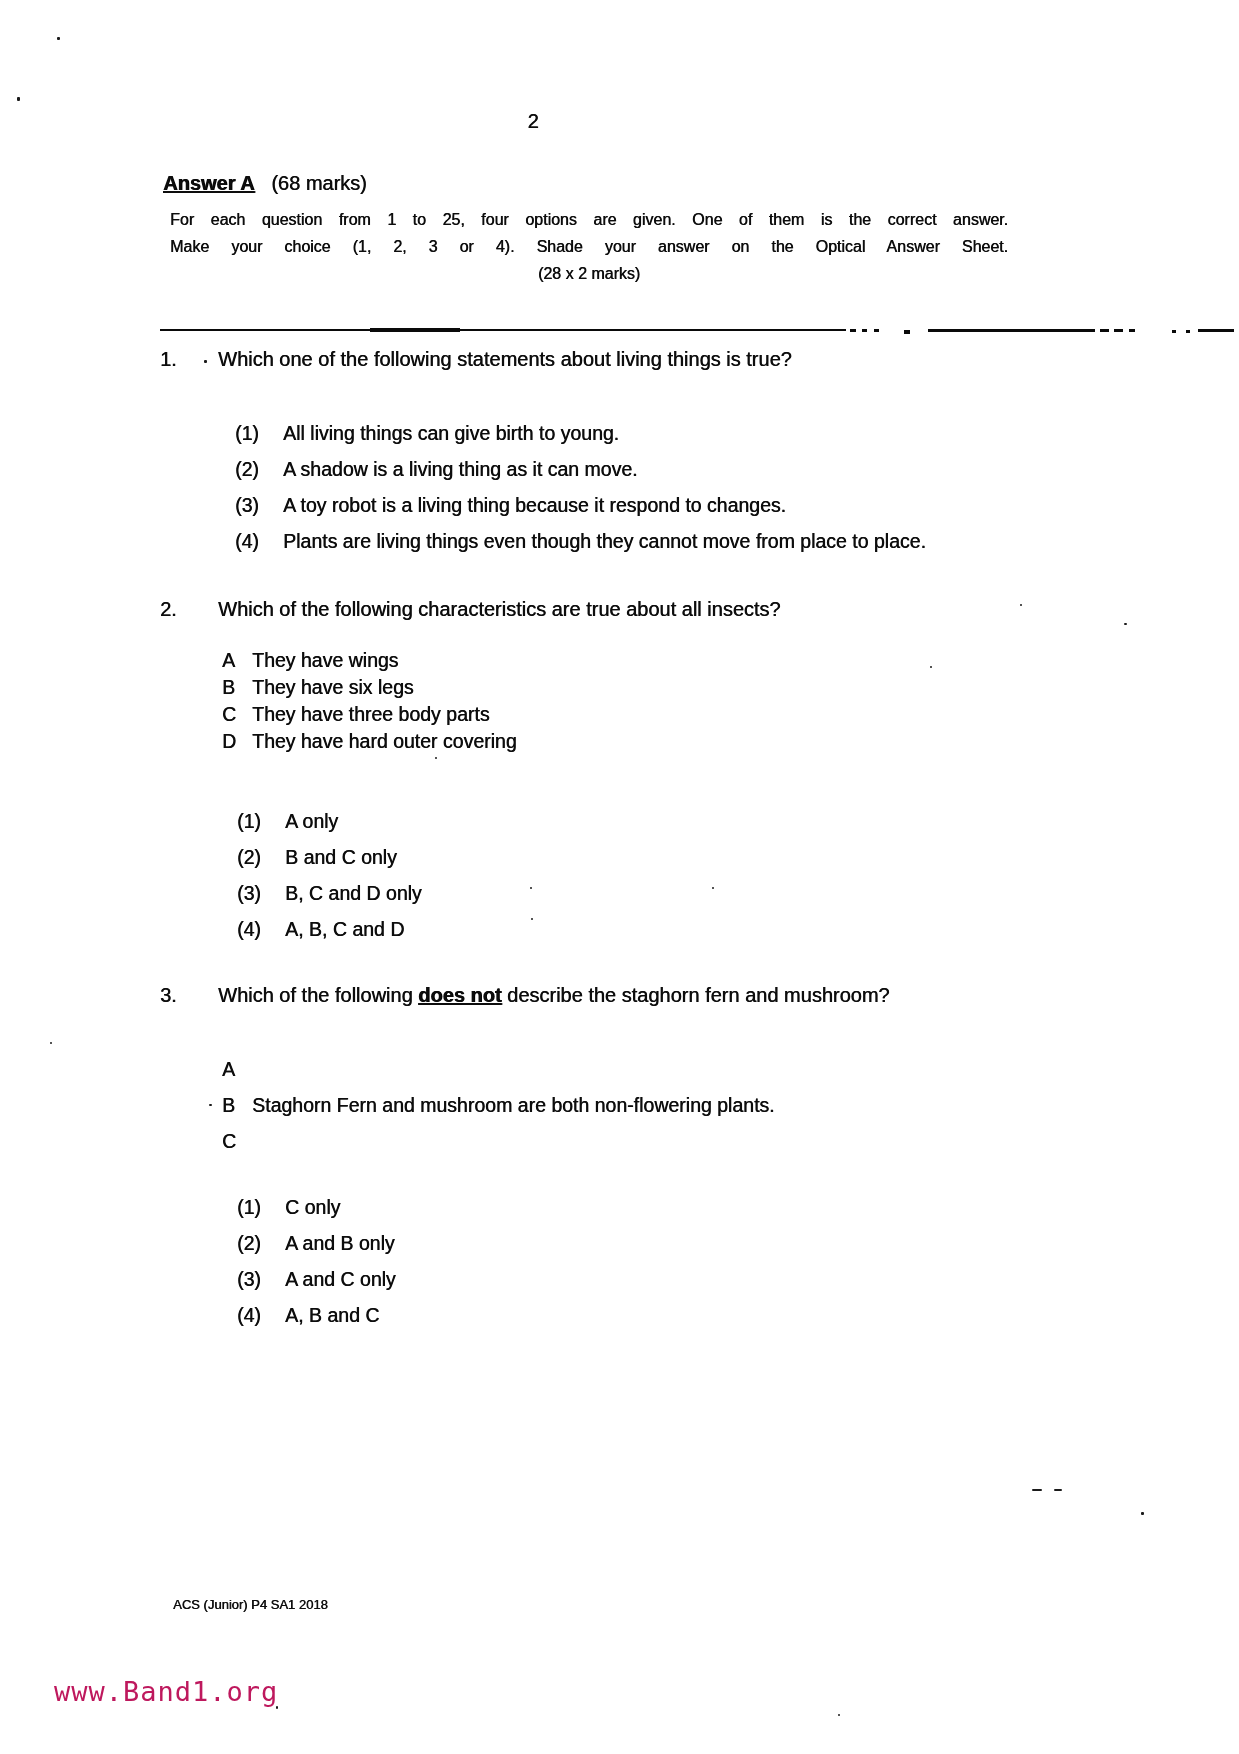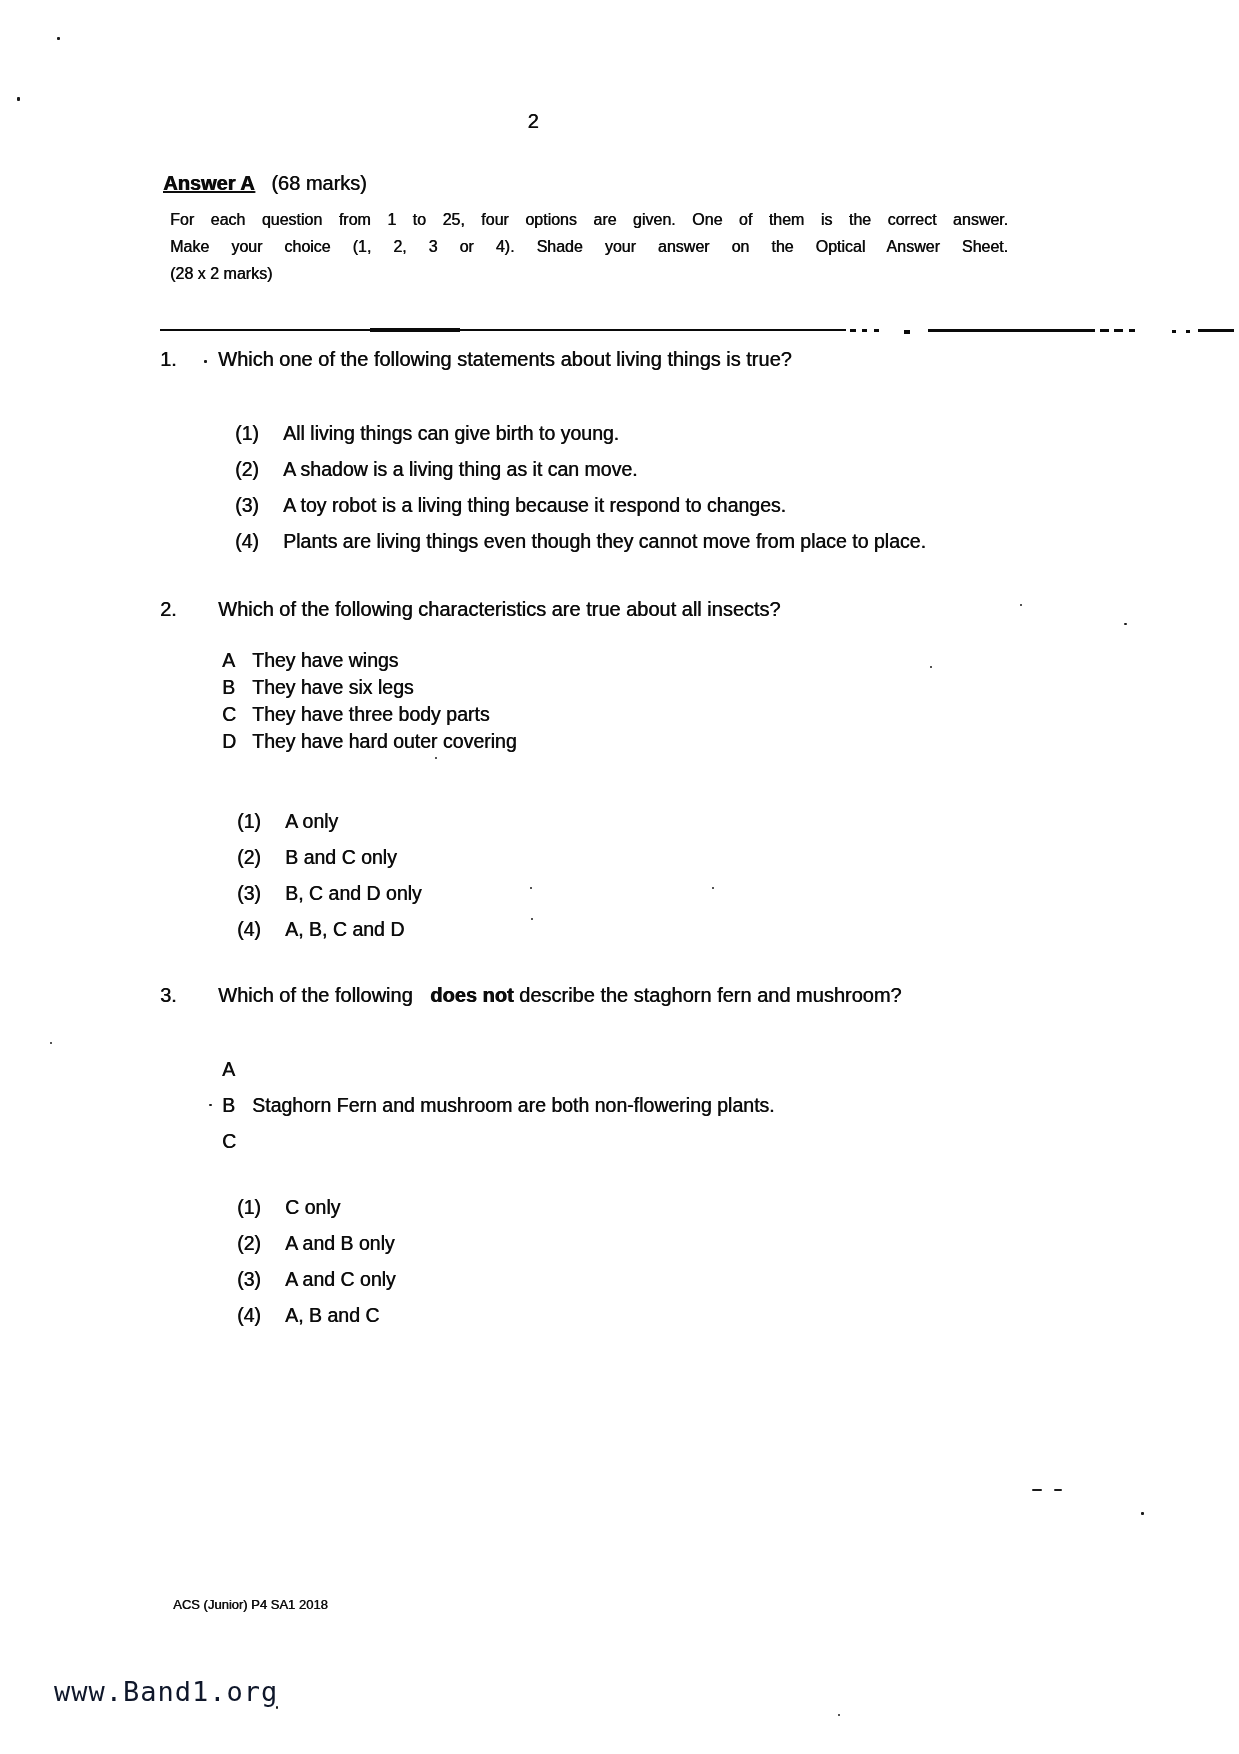--- a/index.html
+++ b/index.html
@@ -15,46 +15,46 @@
   .ink{ text-shadow:0.5px 0 0 #111; }
   .abs{ position:absolute; }
 
   .page-number{ left:0; top:110px; width:1066px; text-align:center; font-size:20px; }
 
   .booklet-head{ left:163px; top:172px; font-size:20px; }
   .booklet-head .title{ font-weight:bold; text-decoration:underline; text-shadow:0.7px 0 0 #000; }
 
   .instructions{ left:170px; top:206px; width:838px; font-size:16px; line-height:27px; }
   .instructions .jline{ text-align:justify; text-align-last:justify; }
-  .instructions .lline{ text-align:left; }
+  .instructions .lline{ text-align:center; }
 
   .divider{ left:0; top:327px; width:1239px; height:8px; }
   .divider div{ position:absolute; background:#0a0a0a; }
 
   .question{ font-size:20px; }
   .qrow{ display:flex; }
   .qrow .qnum{ width:58px; flex:0 0 58px; }
   .qrow .qtext{ flex:1; }
-  .emph{ font-weight:bold; text-shadow:0.7px 0 0 #000;margin-left:12px; }
+  .emph{ font-weight:bold; text-decoration:underline; text-shadow:0.7px 0 0 #000; }
 
   .stmts{ font-size:19.5px; line-height:27px; }
   .stmts .srow{ display:flex; }
   .stmts .slab{ width:30px; flex:0 0 30px; }
   .stmts.spread .srow{ margin-bottom:9px; }
 
   .opts{ font-size:19.5px; }
   .opts .orow{ display:flex; line-height:22px; margin-bottom:14px; }
   .opts .olab{ width:48px; flex:0 0 48px; }
 
   .footer-line{ left:173px; top:1597px; font-size:13px; }
 
   .watermark{
     left:54px; top:1676px;
     font-family:"DejaVu Sans Mono","Liberation Mono",monospace;
-    font-size:27px; color:#0f172a; letter-spacing:1px;
+    font-size:27px; color:#be185d; letter-spacing:1px;
   }
 
   .speck{ position:absolute; background:#1b1b1b; border-radius:1px; }
 </style>
 </head>
 <body>
 
 <div class="sheet">
 
   <div class="abs page-number ink">2</div>

